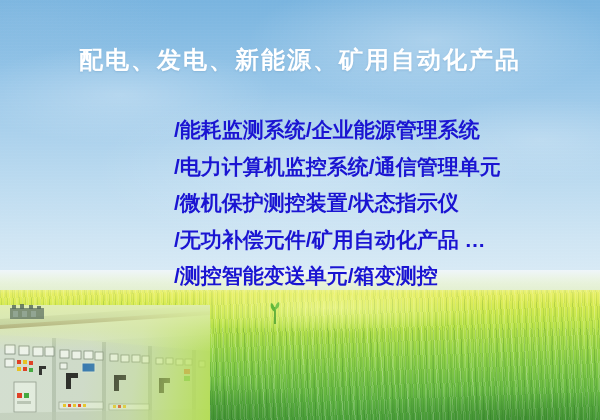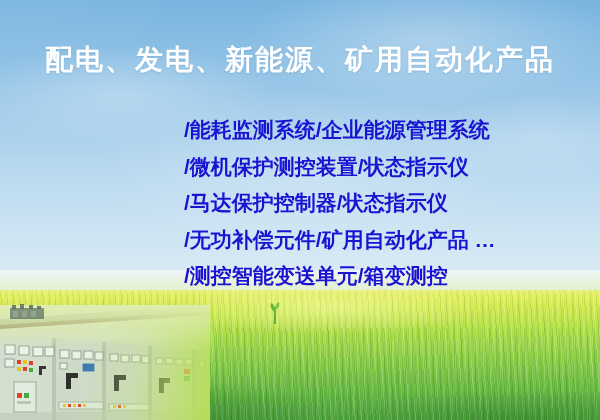--- a/index.html
+++ b/index.html
@@ -184,32 +184,32 @@
     opacity: 0.85;
   }
 
   
   .headline {
     position: absolute;
     left: 0;
     top: 43px;
     width: 600px;
     text-align: center;
-    font-size: 28px;
+    font-size: 24px;
     line-height: 34px;
     font-weight: bold;
     color: #ffffff;
     letter-spacing: 2px;
     white-space: nowrap;
     text-shadow: 0 1px 2px rgba(110,160,200,0.45);
   }
 
   .list {
     position: absolute;
-    left: 184px;
+    left: 174px;
     top: 112px;
     width: 412px;
   }
   .list-line {
     font-size: 21px;
     line-height: 36.5px;
     font-weight: bold;
     color: #1a14d2;
     white-space: nowrap;
     letter-spacing: 0px;
@@ -327,19 +327,19 @@
     <rect x="29" y="2" width="4" height="3" fill="#3c5149" opacity="0.8"></rect>
     <rect x="5" y="7" width="5" height="6" fill="#8fa39a" opacity="0.7"></rect>
     <rect x="14" y="7" width="5" height="6" fill="#8fa39a" opacity="0.7"></rect>
     <rect x="23" y="7" width="5" height="6" fill="#8fa39a" opacity="0.7"></rect>
   </svg>
 
   <div class="headline">配电、发电、新能源、矿用自动化产品</div>
 
   <div class="list">
     <div class="list-line">/能耗监测系统/企业能源管理系统</div>
+    <div class="list-line">/电力计算机监控系统/通信管理单元</div>
     <div class="list-line">/微机保护测控装置/状态指示仪</div>
-    <div class="list-line">/马达保护控制器/状态指示仪</div>
     <div class="list-line">/无功补偿元件/矿用自动化产品 …</div>
     <div class="list-line">/测控智能变送单元/箱变测控</div>
   </div>
 
 </div>
 
 </body></html>

